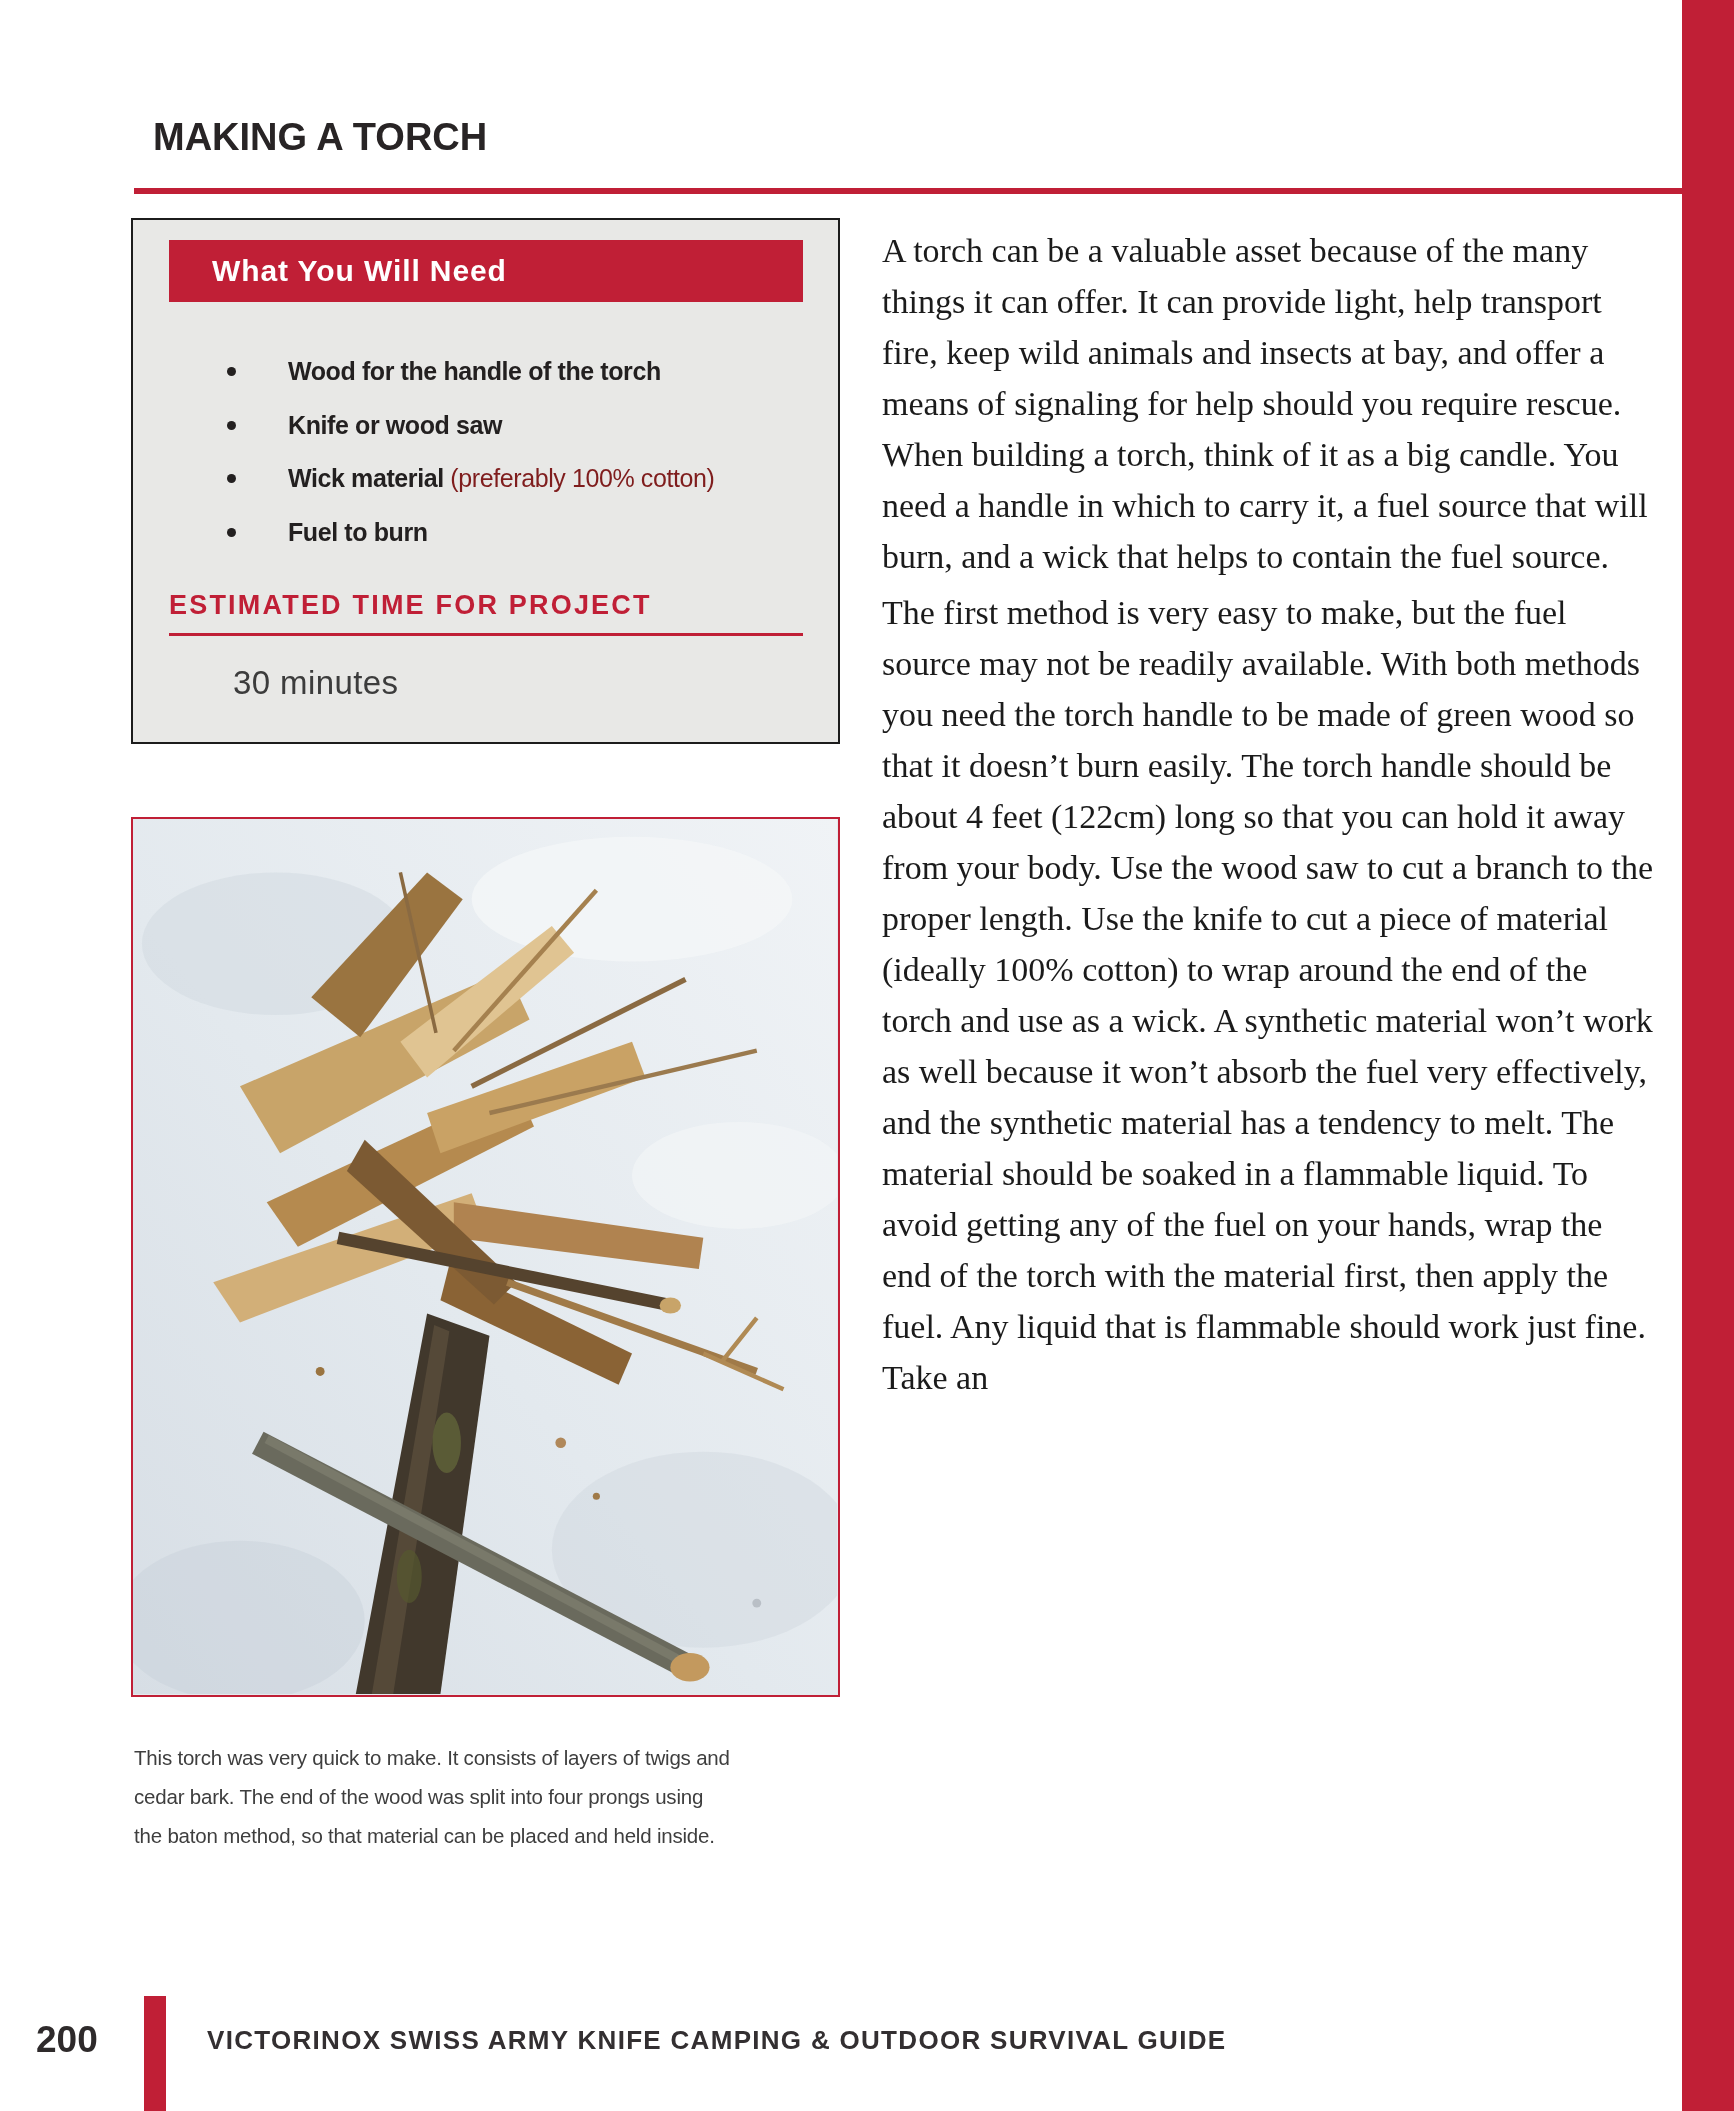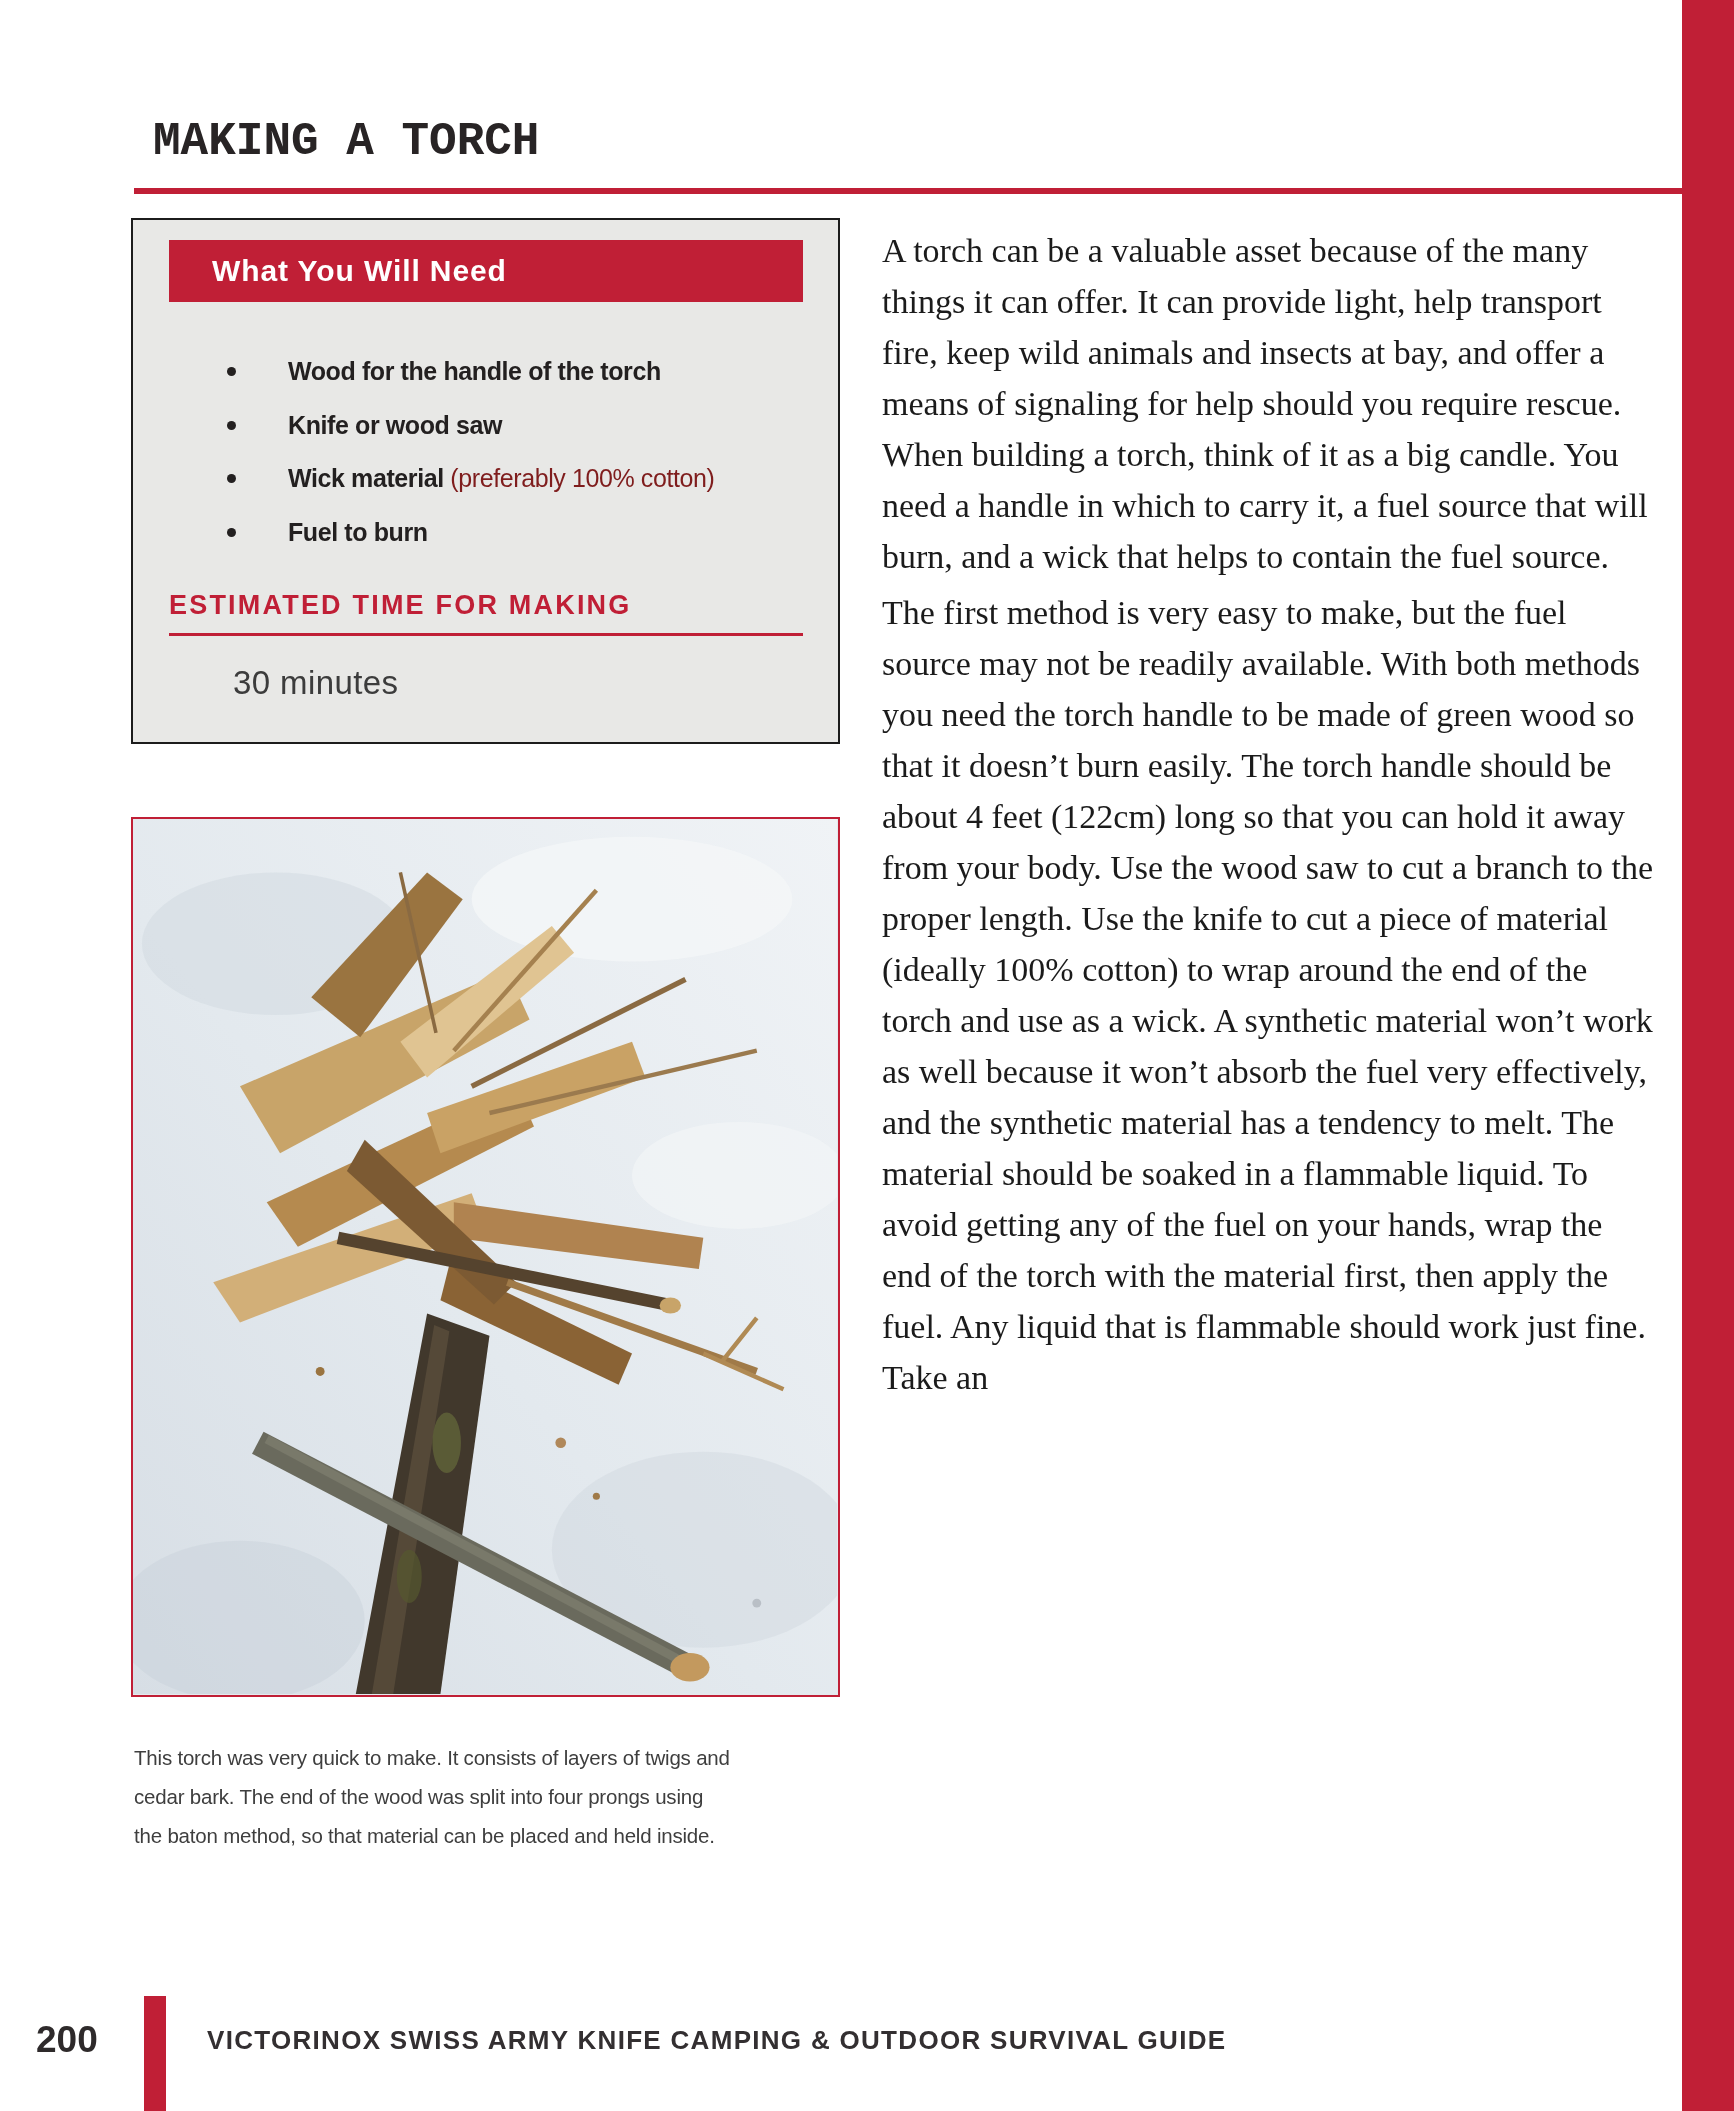--- a/index.html
+++ b/index.html
@@ -1,21 +1,21 @@
 <!DOCTYPE html>
 <html style="font-size:14.3px"><head>
 <meta charset="utf-8">
 <style>
   html,body{margin:0;padding:0;background:#ffffff;}
   .page{position:relative;width:1734px;height:2111px;background:#ffffff;overflow:hidden;
         font-family:"Liberation Sans",sans-serif;}
 
   
-  .chapter-title{position:absolute;left:153px;top:116px;font-size:46px;font-weight:bold;
-яя    letter-spacing:2.7px;color:#282425;font-family:Liberation Mono, monospace;}
+  .chapter-title{position:absolute;left:153px;top:116px;font-size:38px;font-weight:bold;
+яя    letter-spacing:2.7px;color:#282425;font-family:Liberation Sans, sans-serif;}
   .title-rule{position:absolute;left:134px;top:188px;width:1549px;height:6.2px;background:#c01f36;}
 
   
   .edge-strip{position:absolute;left:1682px;top:0;width:52px;height:2111px;background:#c01f36;}
 
   
   .needs-box{position:absolute;left:131px;top:218px;width:709px;height:526px;
     background:#e8e8e6;border:2.7px solid #1c1c1c;box-sizing:border-box;}
   .needs-header{position:absolute;left:36px;top:19.6px;width:634px;height:62px;background:#c01f36;
     color:#ffffff;font-size:30px;font-weight:bold;line-height:62px;padding-left:43px;
@@ -75,21 +75,21 @@
         <span class="dot"></span><span class="need-text">Knife or wood saw</span><span class="need-note"></span>
       </div>
       <div class="need-row row2">
         <span class="dot"></span><span class="need-text">Wick material</span><span class="need-note"> (preferably 100% cotton)</span>
       </div>
       <div class="need-row row3">
         <span class="dot"></span><span class="need-text">Fuel to burn</span><span class="need-note"></span>
       </div>
     </div>
 
-    <div class="time-label">ESTIMATED TIME FOR MAKING</div>
+    <div class="time-label">ESTIMATED TIME FOR PROJECT</div>
     <div class="time-rule"></div>
     <div class="time-value">30 minutes</div>
   </div>
 
   <div class="photo-frame">
     <svg width="704" height="875" viewBox="0 0 790 982" xmlns="http://www.w3.org/2000/svg">
       <defs>
         <linearGradient id="snow" x1="1" y1="0" x2="0" y2="1">
           <stop offset="0" stop-color="#f0f3f6"></stop>
           <stop offset="0.55" stop-color="#e3e9ee"></stop>

